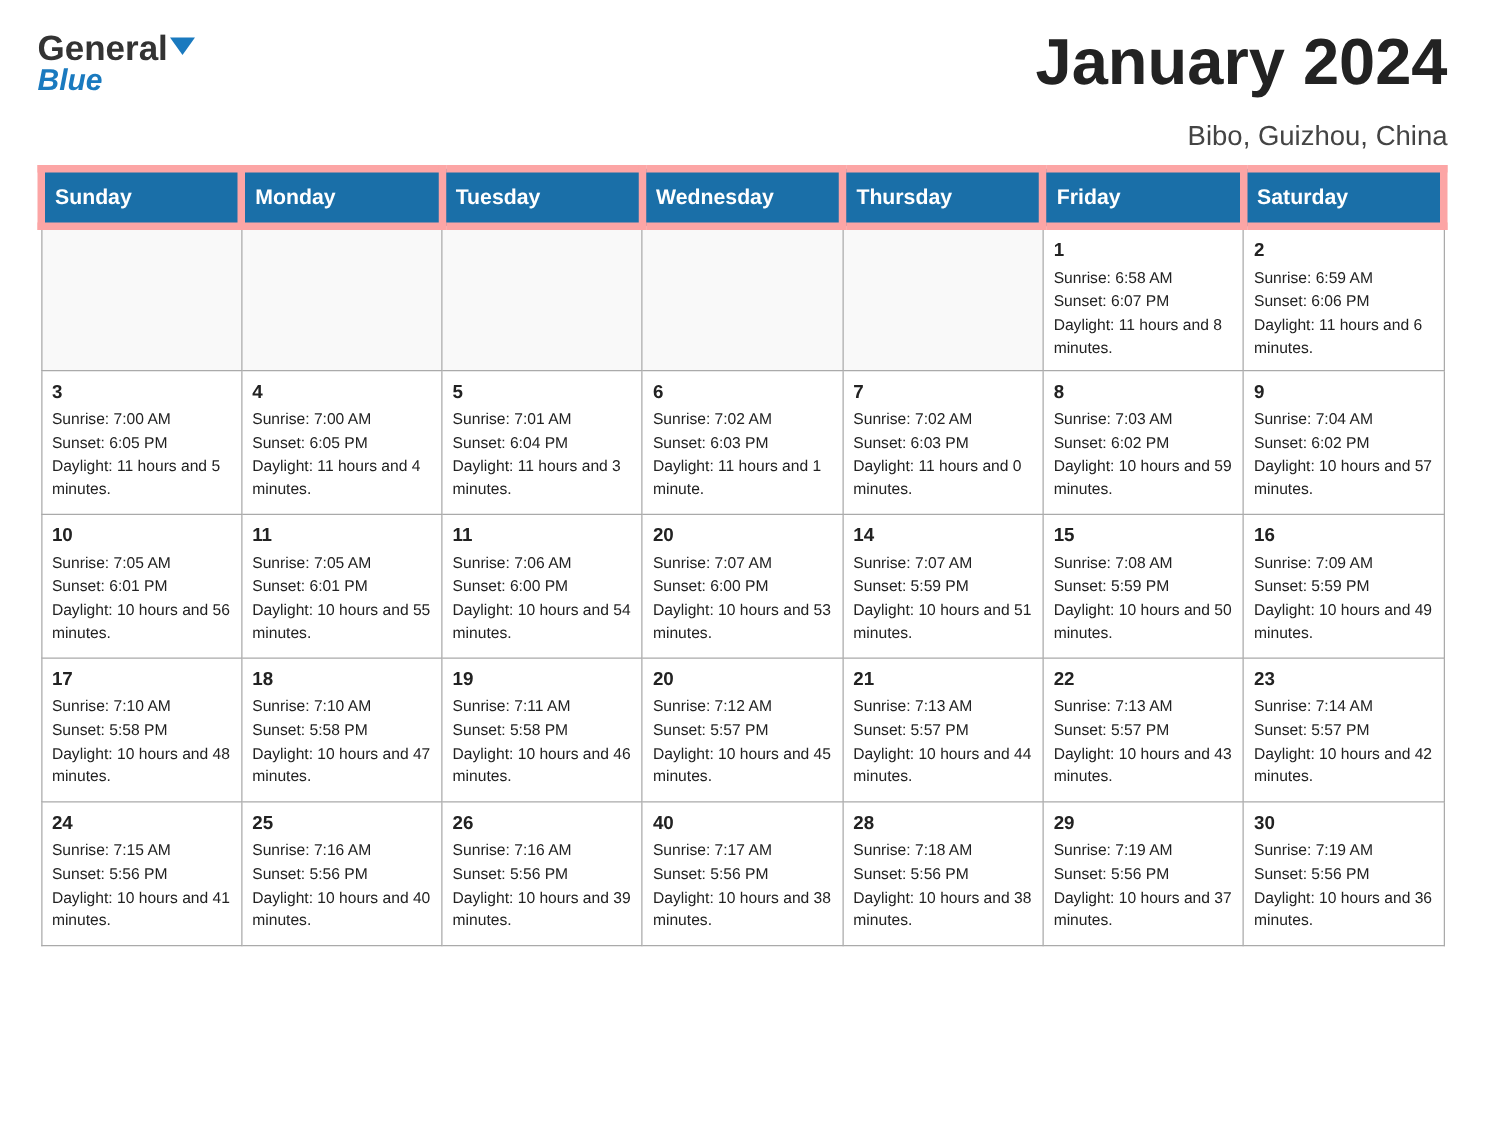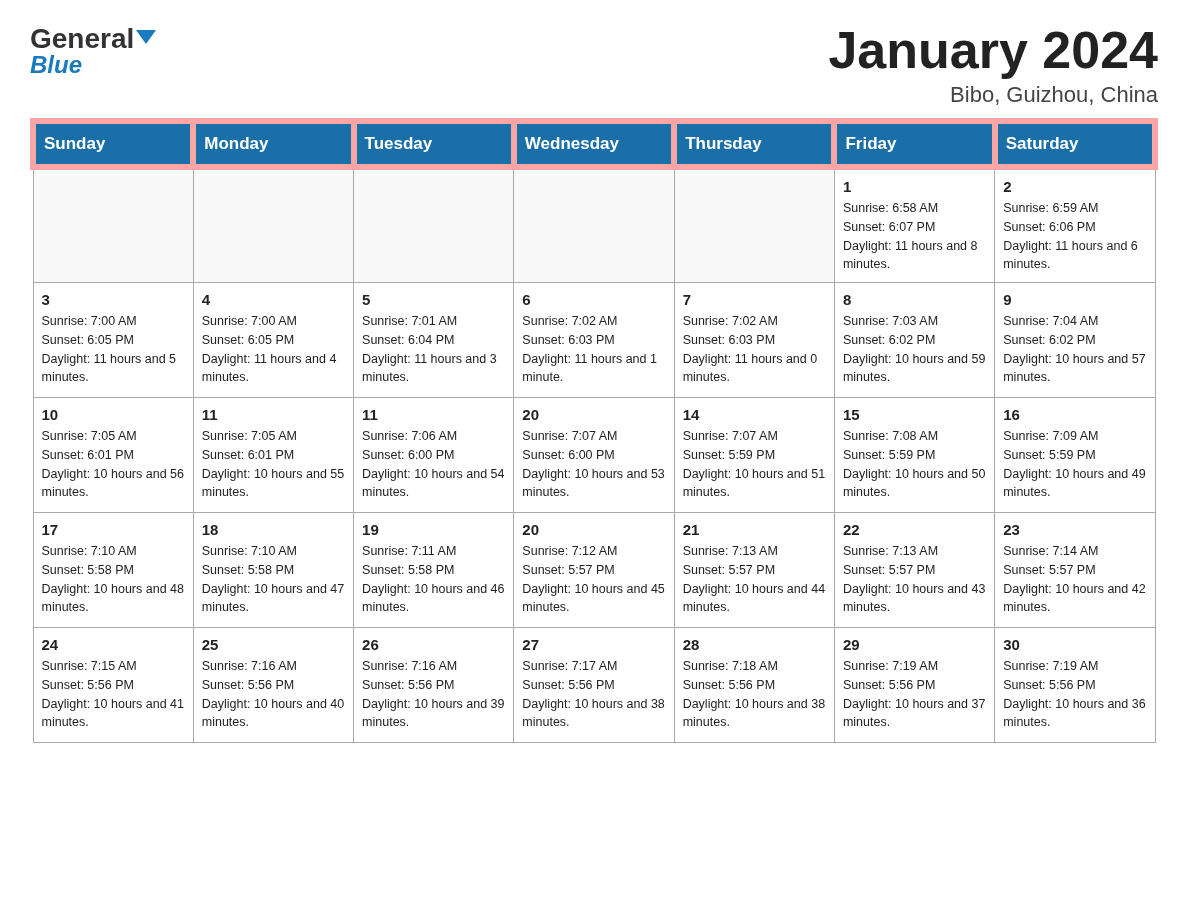--- a/index.html
+++ b/index.html
@@ -51,21 +51,21 @@
       text-align: right;
     }
     .cal-title {
       font-size: 52px;
       font-weight: bold;
       color: #222;
     }
     .cal-subtitle {
       font-size: 22px;
       color: #444;
-      margin-top: 2px;
+      margin-top: 16px;
     }
     .calendar {
       width: 100%;
       border-collapse: collapse;
       border: 1px solid #999;
     }
     .calendar th {
       background-color: #1a6fa8;
       color: #fff;
       font-size: 17px;
@@ -242,21 +242,21 @@
         </td>
         <td>
           <span class="day-num">25</span>
           <div class="day-info">Sunrise: 7:16 AM<br>Sunset: 5:56 PM<br>Daylight: 10 hours and 40 minutes.</div>
         </td>
         <td>
           <span class="day-num">26</span>
           <div class="day-info">Sunrise: 7:16 AM<br>Sunset: 5:56 PM<br>Daylight: 10 hours and 39 minutes.</div>
         </td>
         <td>
-          <span class="day-num">27</span>
+          <span class="day-num">40</span>
           <div class="day-info">Sunrise: 7:17 AM<br>Sunset: 5:56 PM<br>Daylight: 10 hours and 38 minutes.</div>
         </td>
         <td>
           <span class="day-num">28</span>
           <div class="day-info">Sunrise: 7:18 AM<br>Sunset: 5:56 PM<br>Daylight: 10 hours and 38 minutes.</div>
         </td>
         <td>
           <span class="day-num">29</span>
           <div class="day-info">Sunrise: 7:19 AM<br>Sunset: 5:56 PM<br>Daylight: 10 hours and 37 minutes.</div>
         </td>

